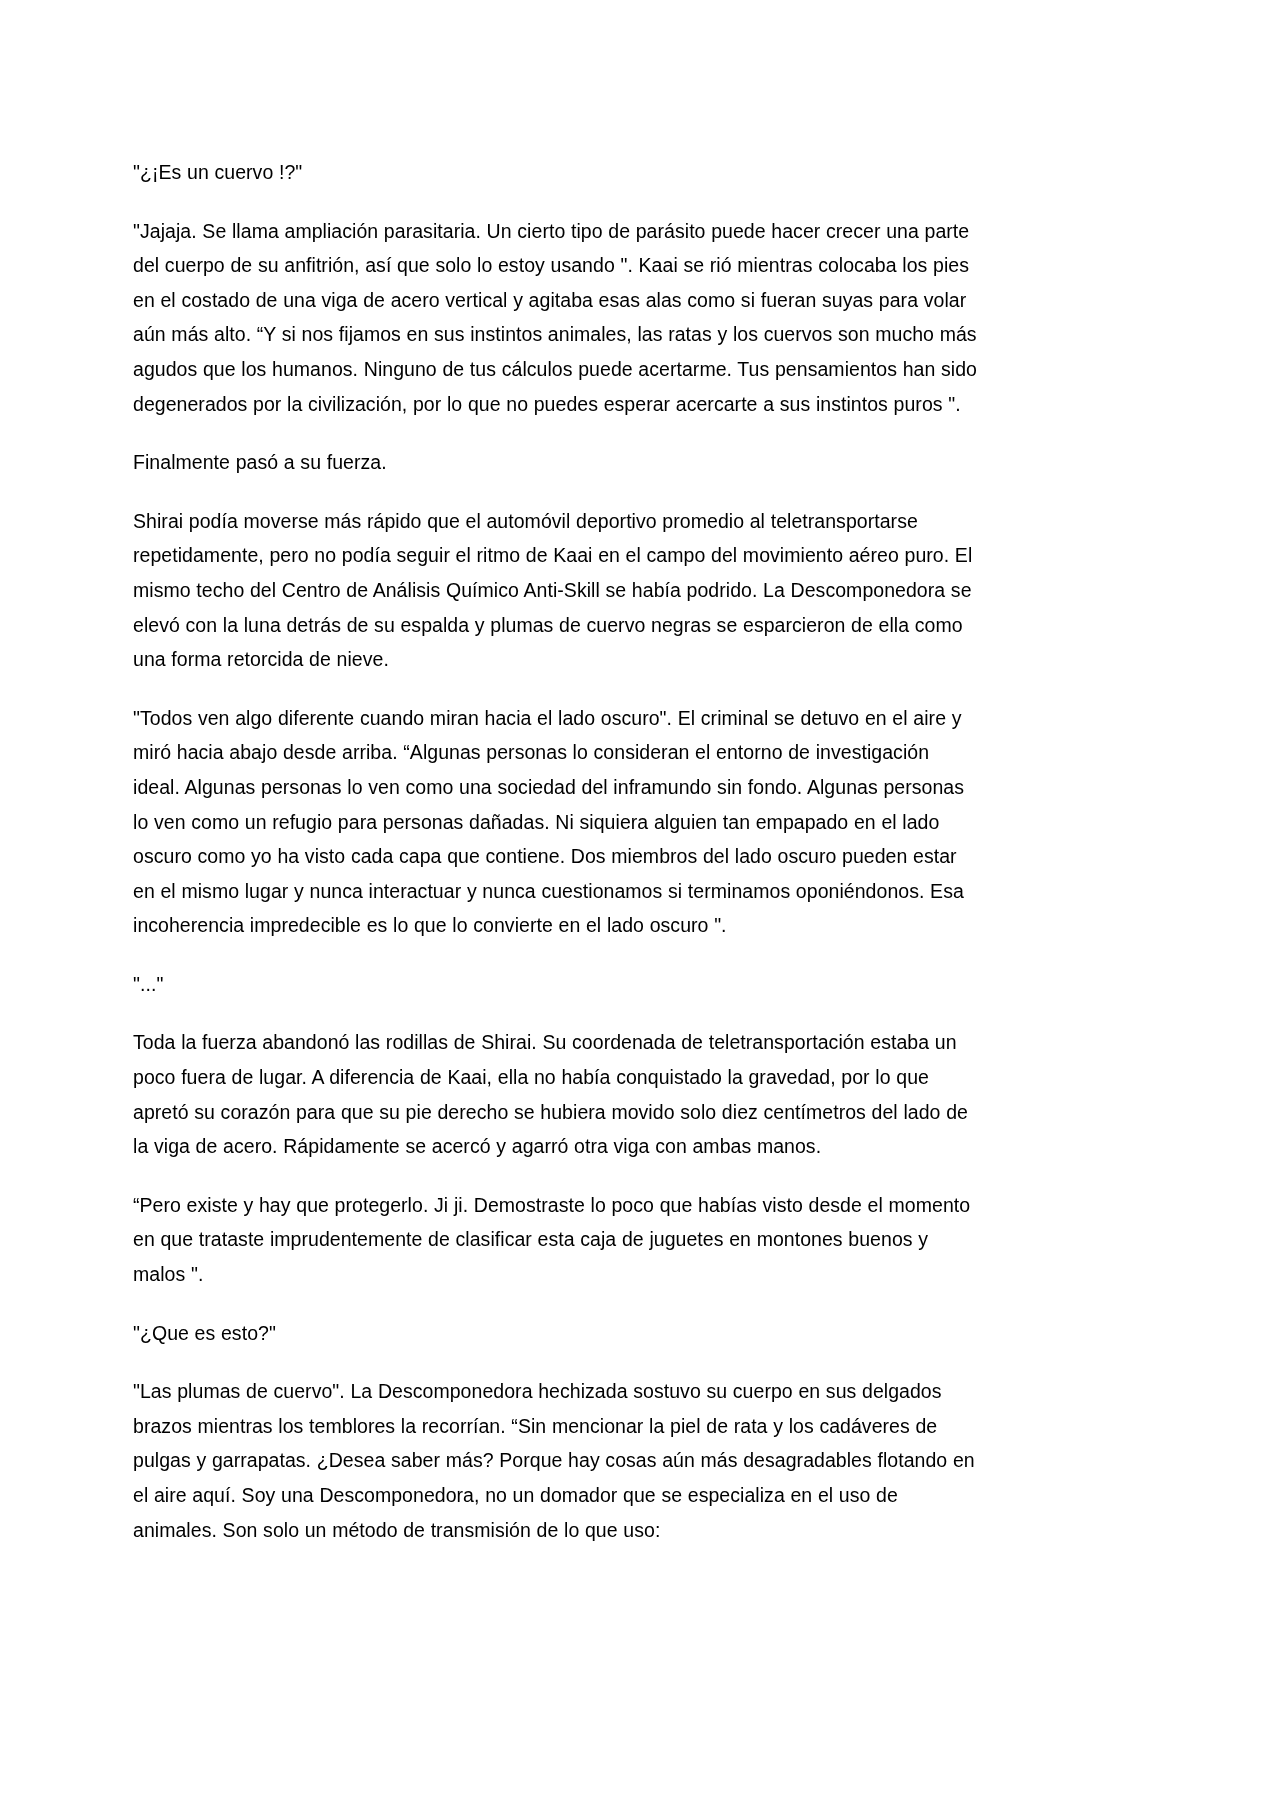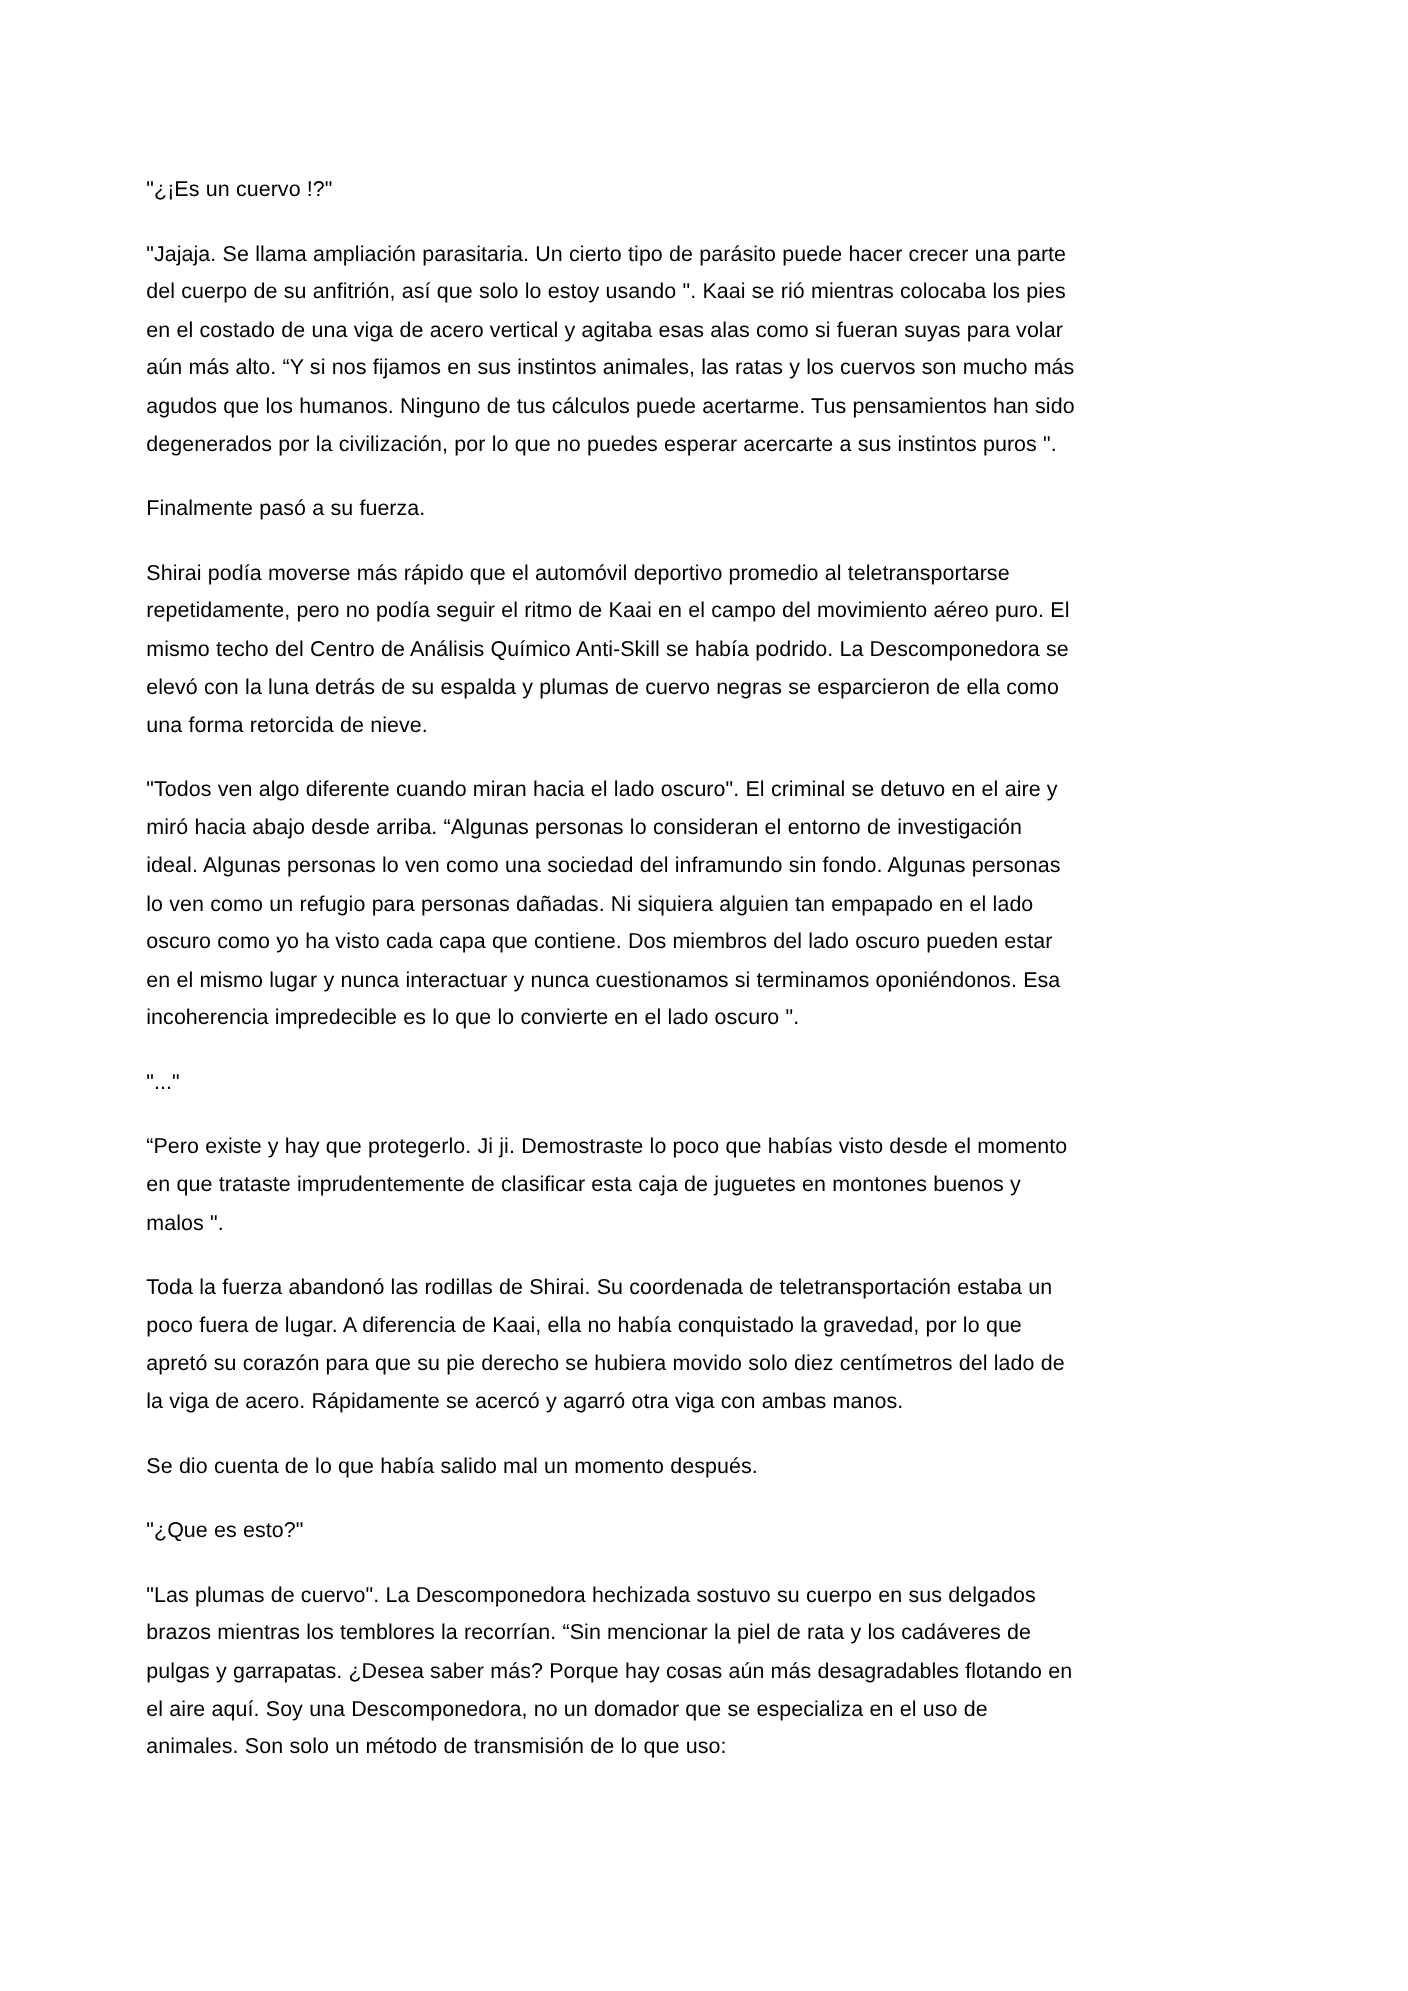--- a/index.html
+++ b/index.html
@@ -52,24 +52,23 @@
     <p class="para">"Jajaja. Se llama ampliación parasitaria. Un cierto tipo de parásito puede hacer crecer una parte del cuerpo de su anfitrión, así que solo lo estoy usando ". Kaai se rió mientras colocaba los pies en el costado de una viga de acero vertical y agitaba esas alas como si fueran suyas para volar aún más alto. “Y si nos fijamos en sus instintos animales, las ratas y los cuervos son mucho más agudos que los humanos. Ninguno de tus cálculos puede acertarme. Tus pensamientos han sido degenerados por la civilización, por lo que no puedes esperar acercarte a sus instintos puros ".</p>
 
     <p class="para short">Finalmente pasó a su fuerza.</p>
 
     <p class="para">Shirai podía moverse más rápido que el automóvil deportivo promedio al teletransportarse repetidamente, pero no podía seguir el ritmo de Kaai en el campo del movimiento aéreo puro. El mismo techo del Centro de Análisis Químico Anti-Skill se había podrido. La Descomponedora se elevó con la luna detrás de su espalda y plumas de cuervo negras se esparcieron de ella como una forma retorcida de nieve.</p>
 
     <p class="para">"Todos ven algo diferente cuando miran hacia el lado oscuro". El criminal se detuvo en el aire y miró hacia abajo desde arriba. “Algunas personas lo consideran el entorno de investigación ideal. Algunas personas lo ven como una sociedad del inframundo sin fondo. Algunas personas lo ven como un refugio para personas dañadas. Ni siquiera alguien tan empapado en el lado oscuro como yo ha visto cada capa que contiene. Dos miembros del lado oscuro pueden estar en el mismo lugar y nunca interactuar y nunca cuestionamos si terminamos oponiéndonos. Esa incoherencia impredecible es lo que lo convierte en el lado oscuro ".</p>
 
     <p class="para short">"..."</p>
 
+    <p class="para">Toda la fuerza abandonó las rodillas de Shirai. Su coordenada de teletransportación estaba un poco fuera de lugar. A diferencia de Kaai, ella no había conquistado la gravedad, por lo que apretó su corazón para que su pie derecho se hubiera movido solo diez centímetros del lado de la viga de acero. Rápidamente se acercó y agarró otra viga con ambas manos.</p>
+
     <p class="para">“Pero existe y hay que protegerlo. Ji ji. Demostraste lo poco que habías visto desde el momento en que trataste imprudentemente de clasificar esta caja de juguetes en montones buenos y malos ".</p>
 
-    <p class="para">Toda la fuerza abandonó las rodillas de Shirai. Su coordenada de teletransportación estaba un poco fuera de lugar. A diferencia de Kaai, ella no había conquistado la gravedad, por lo que apretó su corazón para que su pie derecho se hubiera movido solo diez centímetros del lado de la viga de acero. Rápidamente se acercó y agarró otra viga con ambas manos.</p>
-
-    <p class="para short">Se dio cuenta de lo que había salido mal un momento después.</p>
 
     <p class="para short">"¿Que es esto?"</p>
 
     <p class="para">"Las plumas de cuervo". La Descomponedora hechizada sostuvo su cuerpo en sus delgados brazos mientras los temblores la recorrían. “Sin mencionar la piel de rata y los cadáveres de pulgas y garrapatas. ¿Desea saber más? Porque hay cosas aún más desagradables flotando en el aire aquí. Soy una Descomponedora, no un domador que se especializa en el uso de animales. Son solo un método de transmisión de lo que uso:</p>
 
   </div>
 </div>
 
 </body></html>

